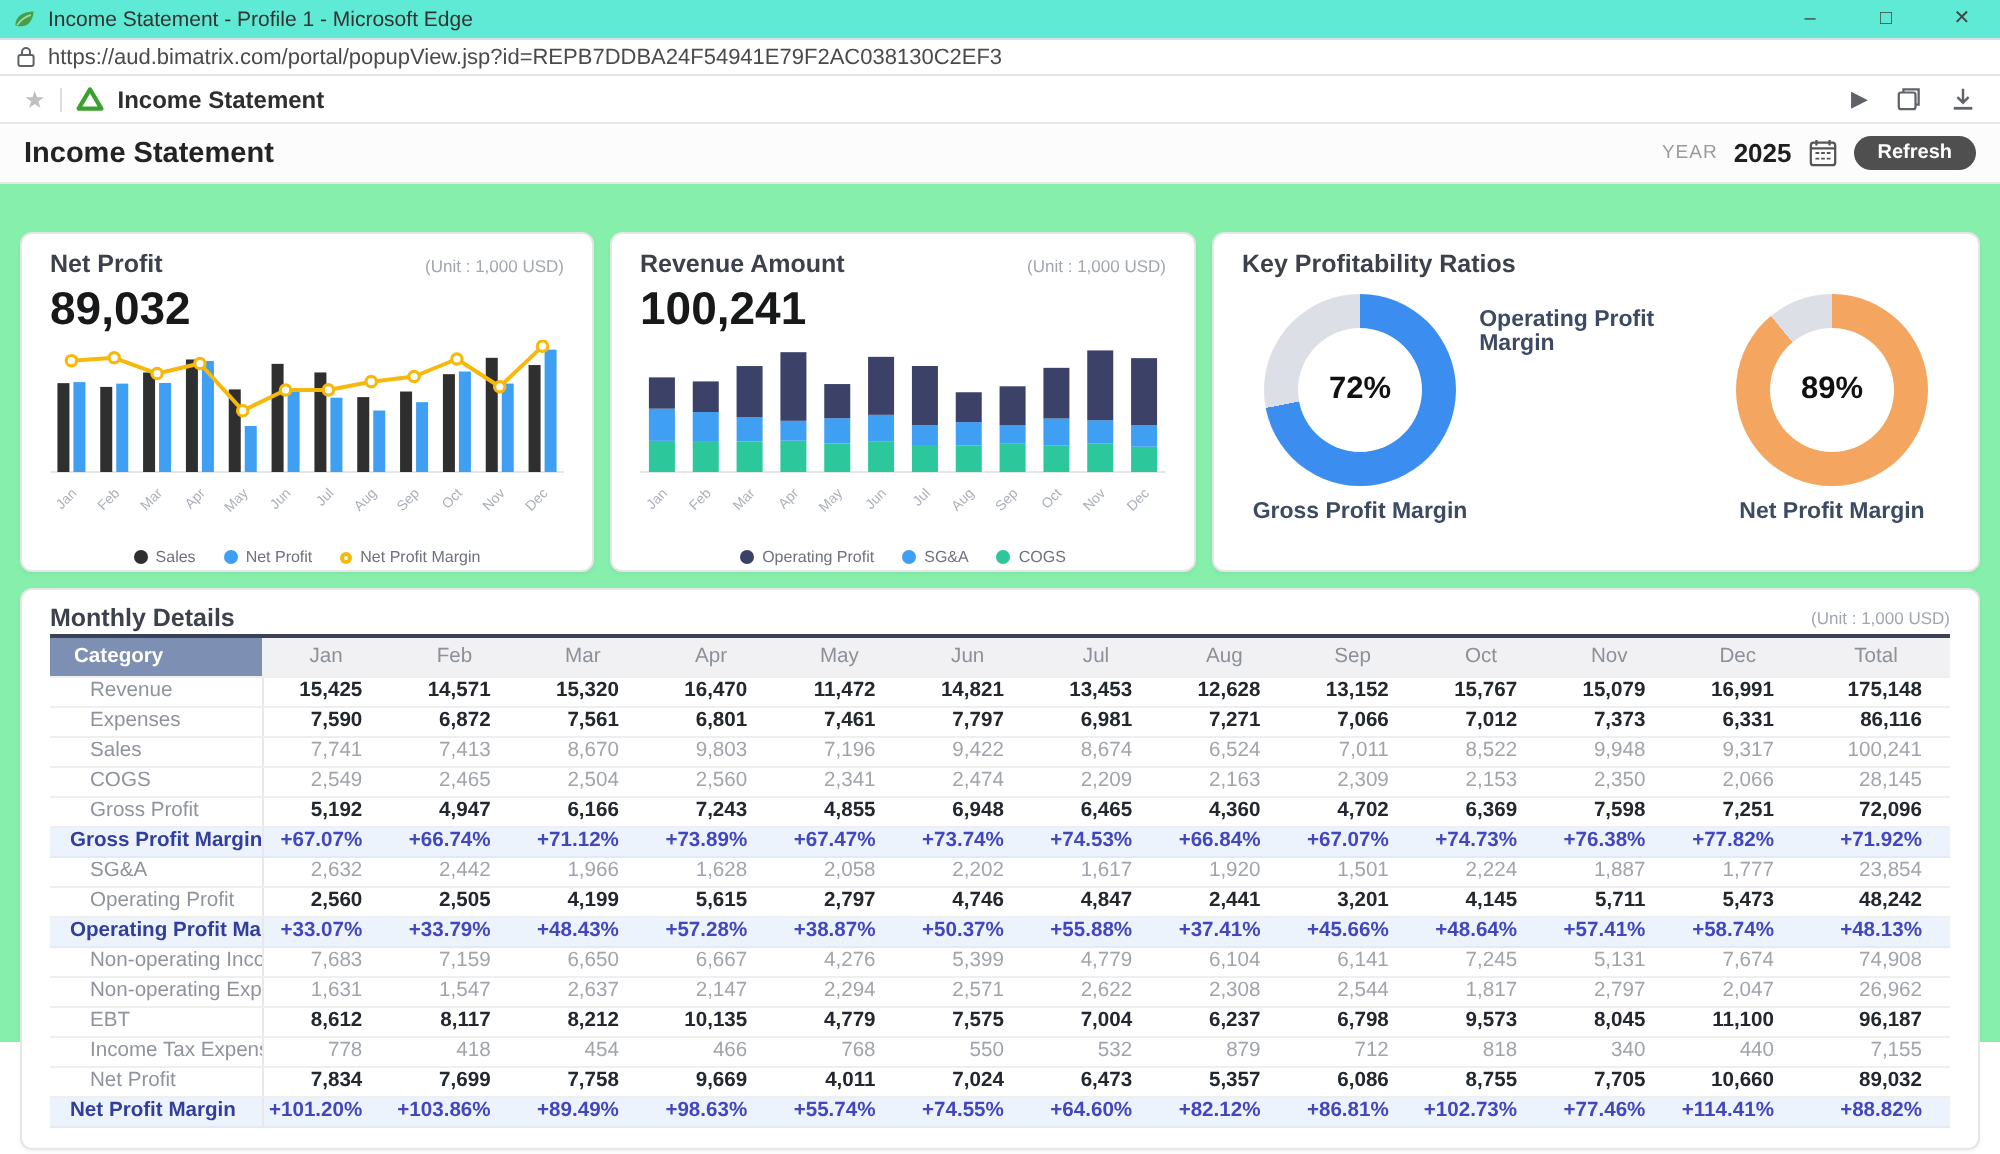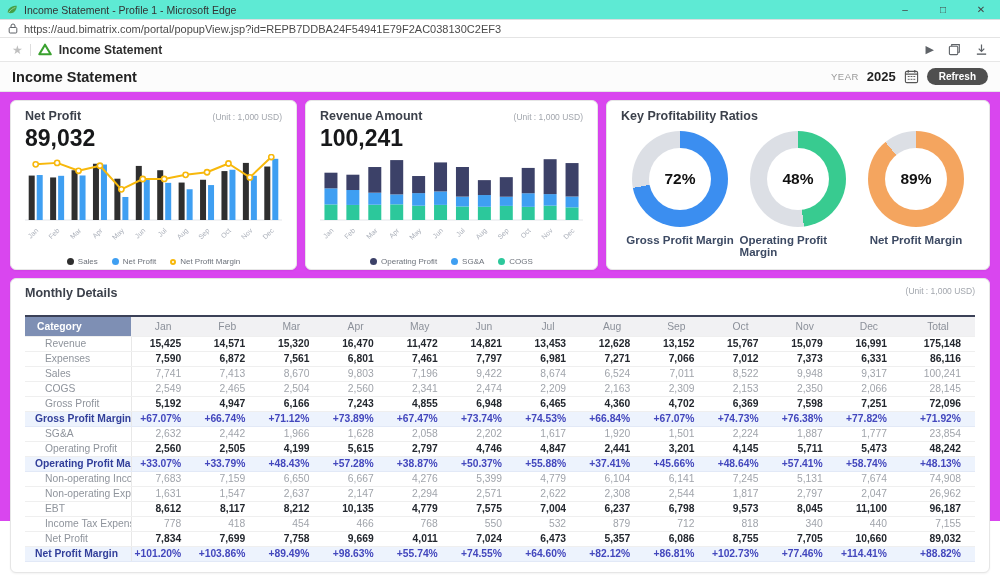--- a/index.html
+++ b/index.html
@@ -31,21 +31,21 @@
   .pagehead { height:30px; background:#fcfcfc; border-bottom:1px solid #e6e6e6;
     display:flex; align-items:center; padding:0 12px; }
   .pagetitle { font-size:14.5px; font-weight:700; color:#232323; }
   .ph-right { margin-left:auto; display:flex; align-items:center; gap:8px; }
   .yearlab { font-size:9.5px; color:#9a9a9a; letter-spacing:.5px; }
   .yearval { font-size:13px; font-weight:700; color:#1f1f1f; }
   .refresh { background:#4f4f4f; color:#fff; font-size:10px; font-weight:700;
     border:none; border-radius:10px; padding:3px 12px; cursor:pointer; }
 
   
-  .content { height:429px; background:#d946ef; padding:8px 10px; }
+  .content { height:429px; background:#86efac; padding:24px 10px; }
   .cards { display:flex; gap:8px; }
   .card { background:#fff; border:1px solid #e6e6e6; border-radius:6px;
     box-shadow:0 1px 2px rgba(0,0,0,.05); padding:8px 14px 6px; }
   .card.c1 { width:287px; height:170px; }
   .card.c2 { width:293px; height:170px; }
   .card.c3 { flex:1; height:170px; }
   .cardhead { display:flex; align-items:baseline; }
   .cardtitle { font-size:12.5px; font-weight:700; color:#3c414b; }
   .unit { margin-left:auto; font-size:8.5px; color:#a2a6ad; }
   .bigval { font-size:23px; font-weight:700; color:#17181a; margin-top:2px; }
@@ -59,21 +59,21 @@
   .donutwrap { display:flex; flex-direction:column; align-items:center; width:33%; }
   .donut { width:96px; height:96px; border-radius:50%; position:relative; }
   .donut .hole { position:absolute; left:17px; top:17px; width:62px; height:62px;
     border-radius:50%; background:#fff; display:flex; align-items:center; justify-content:center;
     font-size:15.5px; font-weight:700; color:#111; }
   .donutlabel { margin-top:7px; font-size:11.5px; font-weight:700; color:#3d4a63; }
 
   
   .tcard { margin-top:8px; background:#fff; border:1px solid #e6e6e6; border-radius:6px;
     box-shadow:0 1px 2px rgba(0,0,0,.05); padding:7px 14px 10px; }
-  .tchead { display:flex; align-items:flex-start; margin-bottom:15px; }
+  .tchead { display:flex; align-items:center; margin-bottom:1px; }
   table { width:100%; border-collapse:collapse; table-layout:fixed; border-top:2px solid #3b4157; }
   th,td { font-size:10.3px; height:15px; padding:0 14px 0 0; text-align:right;
     border-bottom:1px solid #efefef; white-space:nowrap; overflow:hidden; }
   thead th { height:20px; background:#f1f1f3; color:#8b9099; font-weight:400; text-align:center; padding:0; }
   th.cat { background:#7e8fb4; color:#fff; font-weight:700; text-align:left; padding-left:12px; width:106px;margin-top:32px; }
   td.label { text-align:left; padding-left:20px; color:#8f949c; border-right:1px solid #e8e8e8; }
   col.totalcol { width:74px; }
   tr.bold td { font-weight:700; color:#23272e; }
   tr.bold td.label { font-weight:400; color:#8f949c; }
   tr.muted td { color:#a0a4ab; }
@@ -300,23 +300,20 @@
         <span class="cardtitle">Key Profitability Ratios</span>
       </div>
       <div class="donuts" id="donuts">
           <div class="donutwrap">
             <div class="donut" style="background: conic-gradient(rgb(59, 142, 240) 0%, rgb(59, 142, 240) 72%, rgb(220, 223, 229) 72%, rgb(220, 223, 229) 100%);">
               <div class="hole">72%</div>
             </div>
             <div class="donutlabel">Gross Profit Margin</div>
           </div>
           <div class="donutwrap">
-            <div class="donut" style="background: conic-gradient(rgb(56, 203, 144) 0%, rgb(56, 203, 144) 48%, rgb(220, 223, 229) 48%, rgb(220, 223, 229) 100%);">
-              <div class="hole">48%</div>
-            </div>
             <div class="donutlabel">Operating Profit Margin</div>
           </div>
           <div class="donutwrap">
             <div class="donut" style="background: conic-gradient(rgb(244, 165, 95) 0%, rgb(244, 165, 95) 89%, rgb(220, 223, 229) 89%, rgb(220, 223, 229) 100%);">
               <div class="hole">89%</div>
             </div>
             <div class="donutlabel">Net Profit Margin</div>
           </div>
         </div>
     </div>

